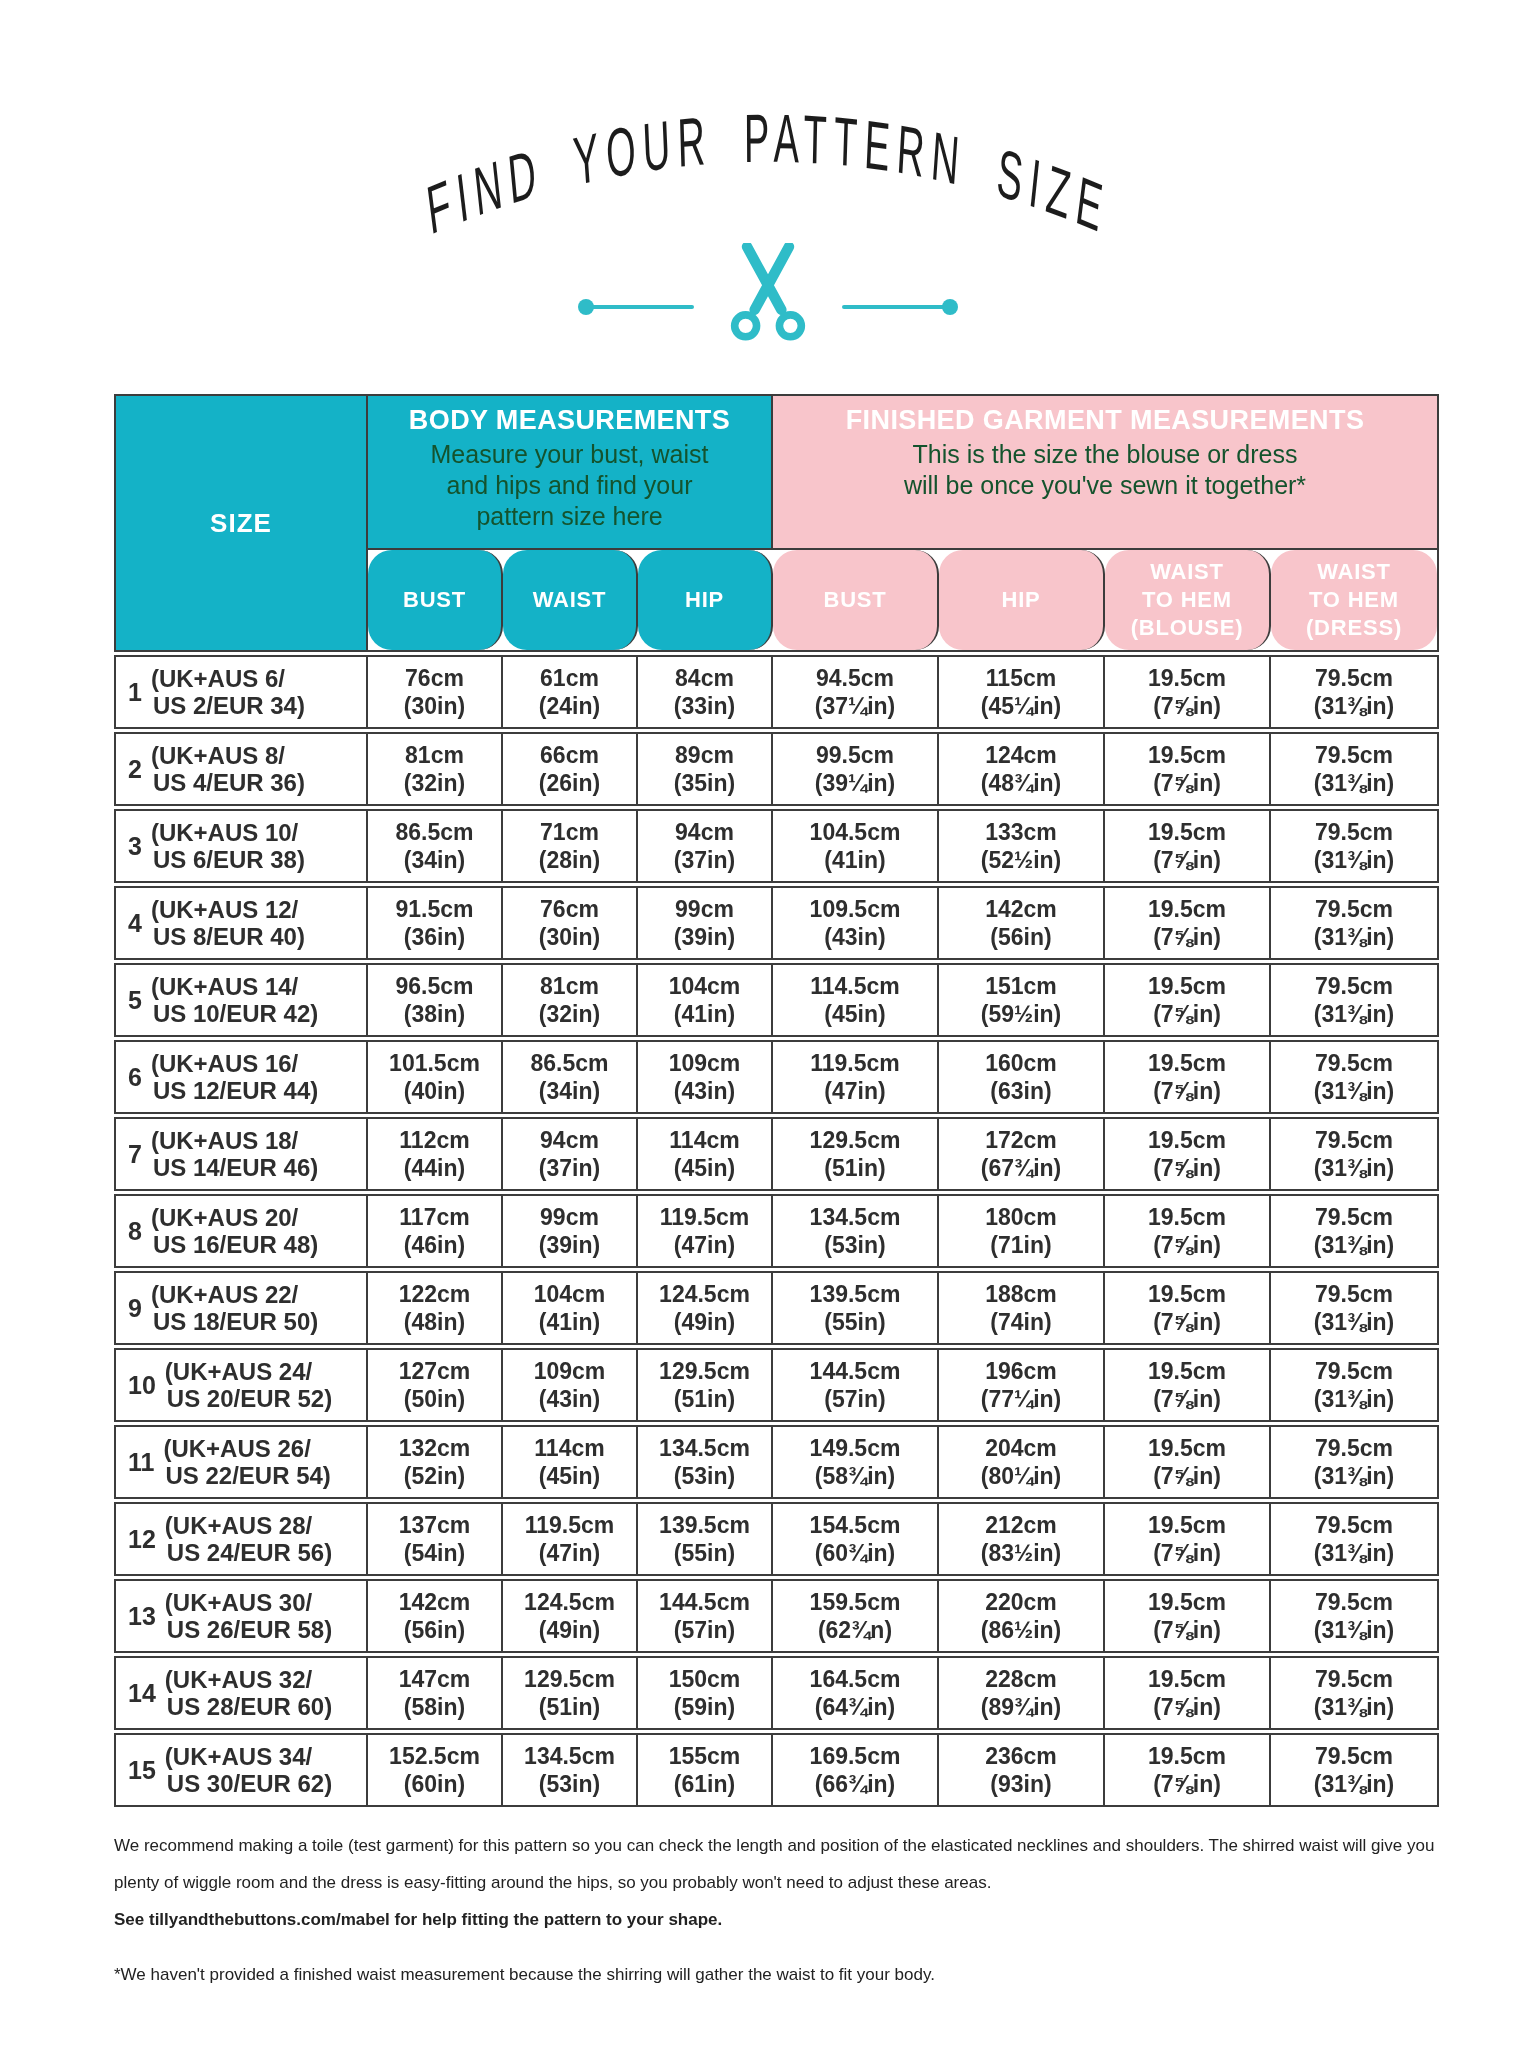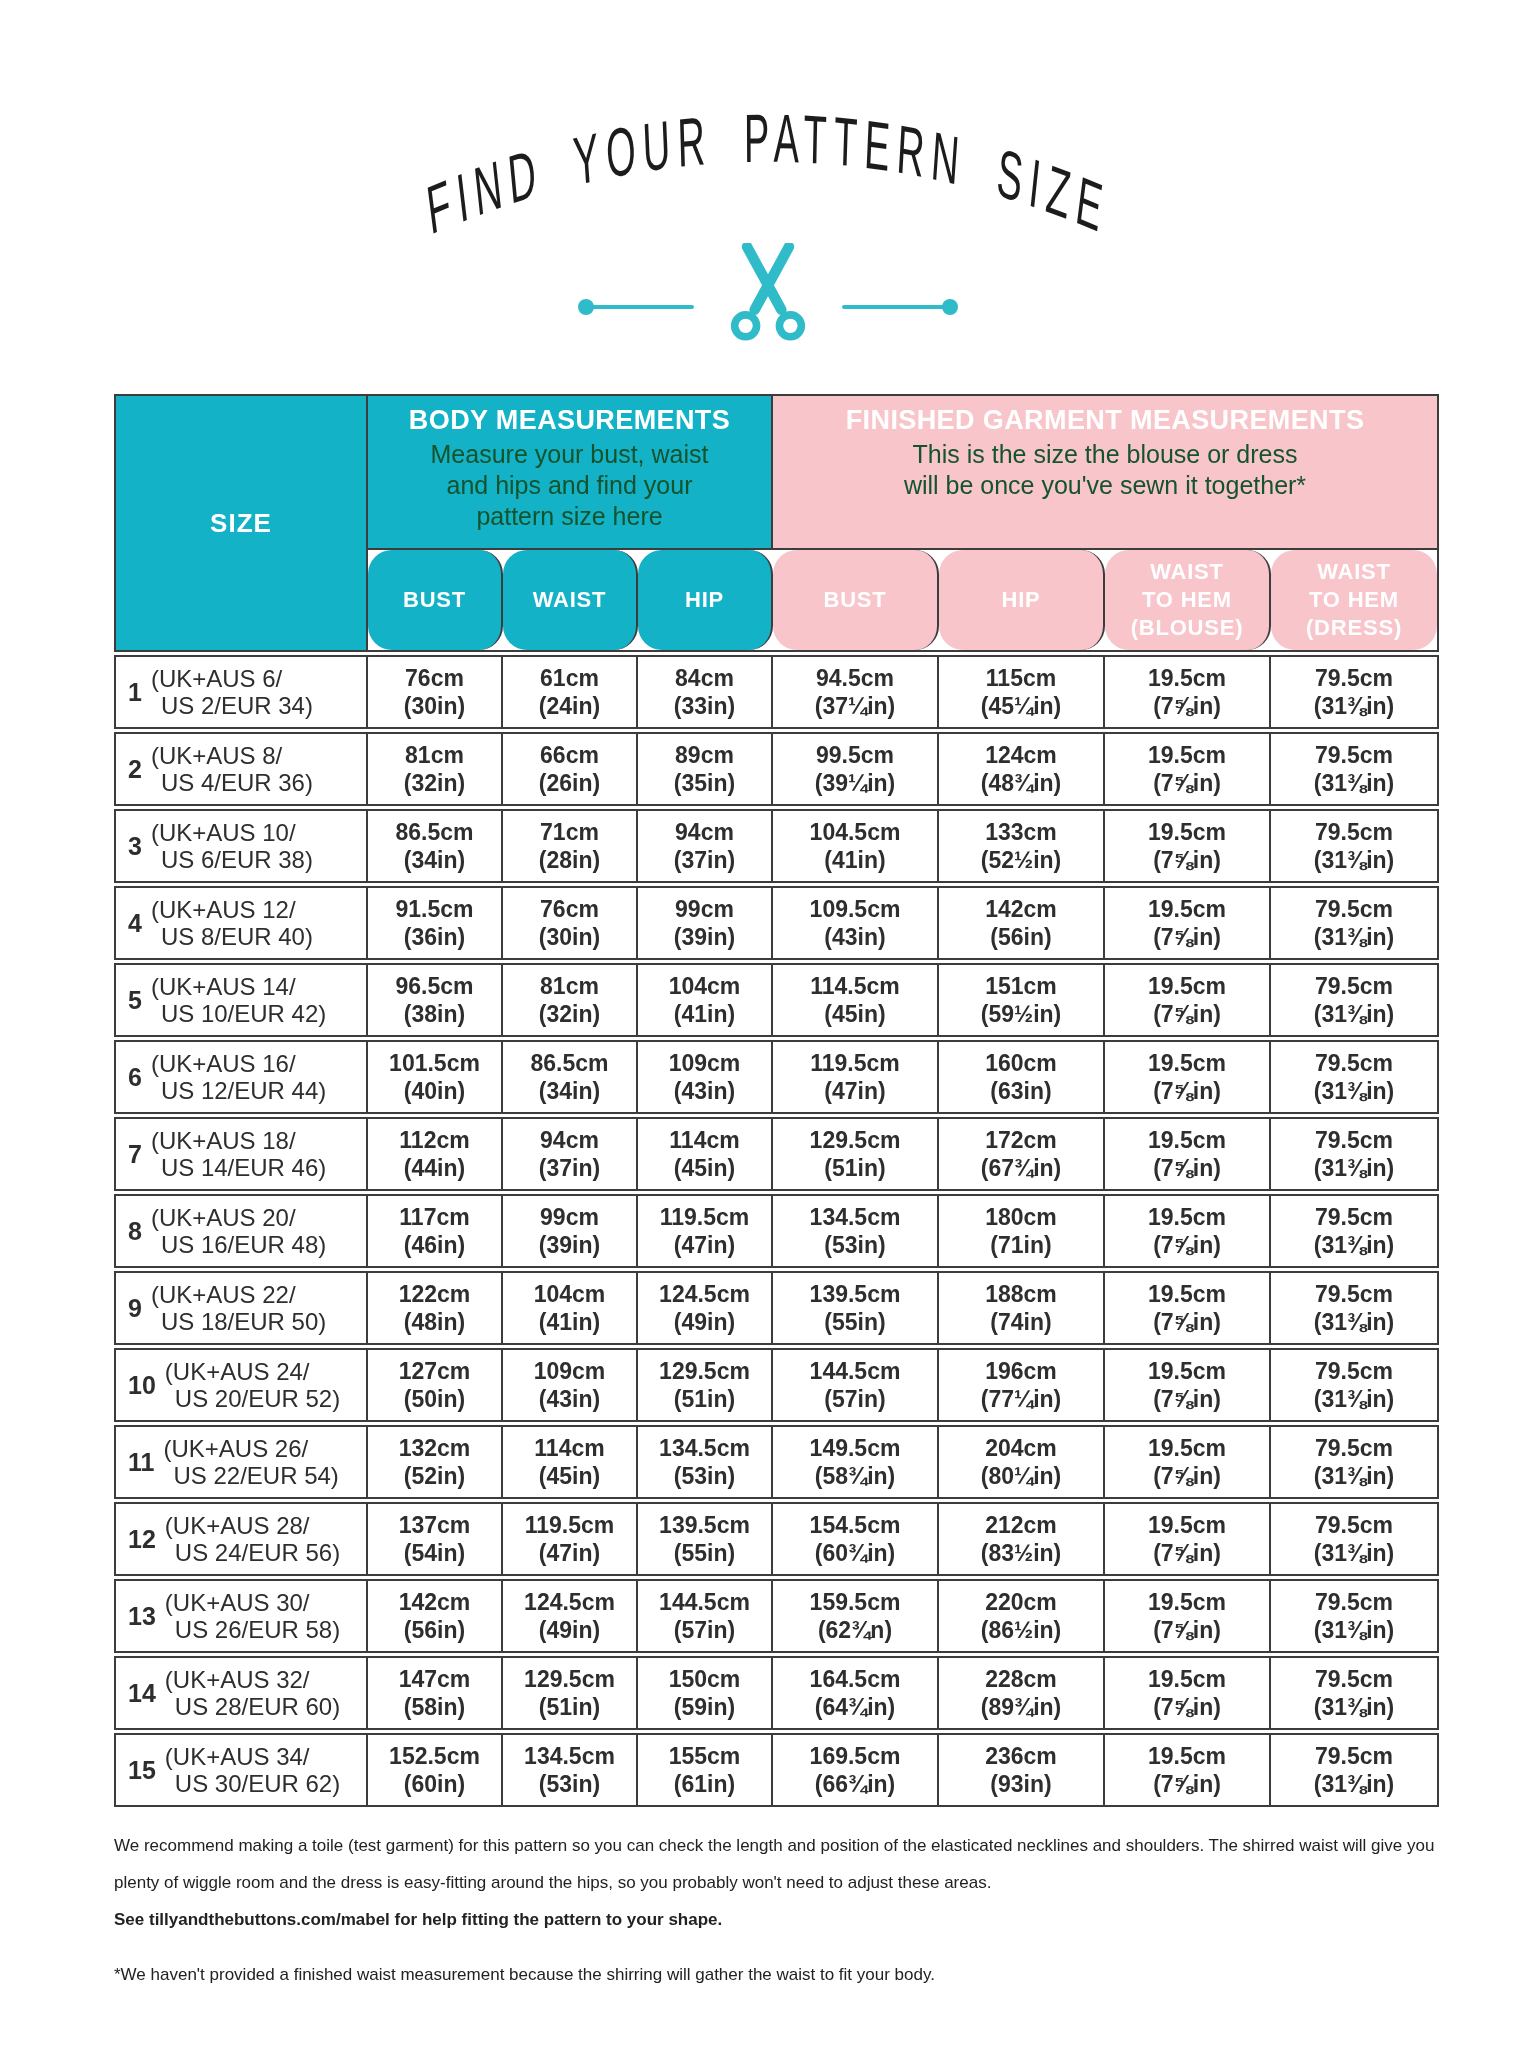--- a/index.html
+++ b/index.html
@@ -68,22 +68,22 @@
     grid-template-columns:252px 135px 135px 135px 166px 166px 166px 166px;
     height:74px;margin-top:3px;border:2px solid var(--border);background:#fff;
   }
   .cell{
     border-right:2px solid var(--border);
     display:flex;flex-direction:column;align-items:center;justify-content:center;
   }
   .cell:last-child{border-right:none;}
   .size-cell{flex-direction:row;justify-content:flex-start;padding-left:12px;}
   .size-num{font-weight:bold;font-size:25px;margin-right:9px;align-self:center;}
-  .size-lines{font-weight:normal;font-size:24px;line-height:27px;}
-  .size-lines .l2{display:block;margin-left:10px;}
+  .size-lines{font-weight:bold;font-size:24px;line-height:27px;}
+  .size-lines .l2{display:block;margin-left:2px;}
   .d-cell .cm,.d-cell .in{font-weight:bold;font-size:23px;line-height:28px;text-align:center;}
   
   .footer{width:1336px;margin:20px 0 0 114px;font-size:17px;line-height:37px;color:#222;}
   .footer .bold{font-weight:bold;}
   .footnote{margin-top:18px;}
 </style>
 </head>
 <body>
 
 <div class="page">

